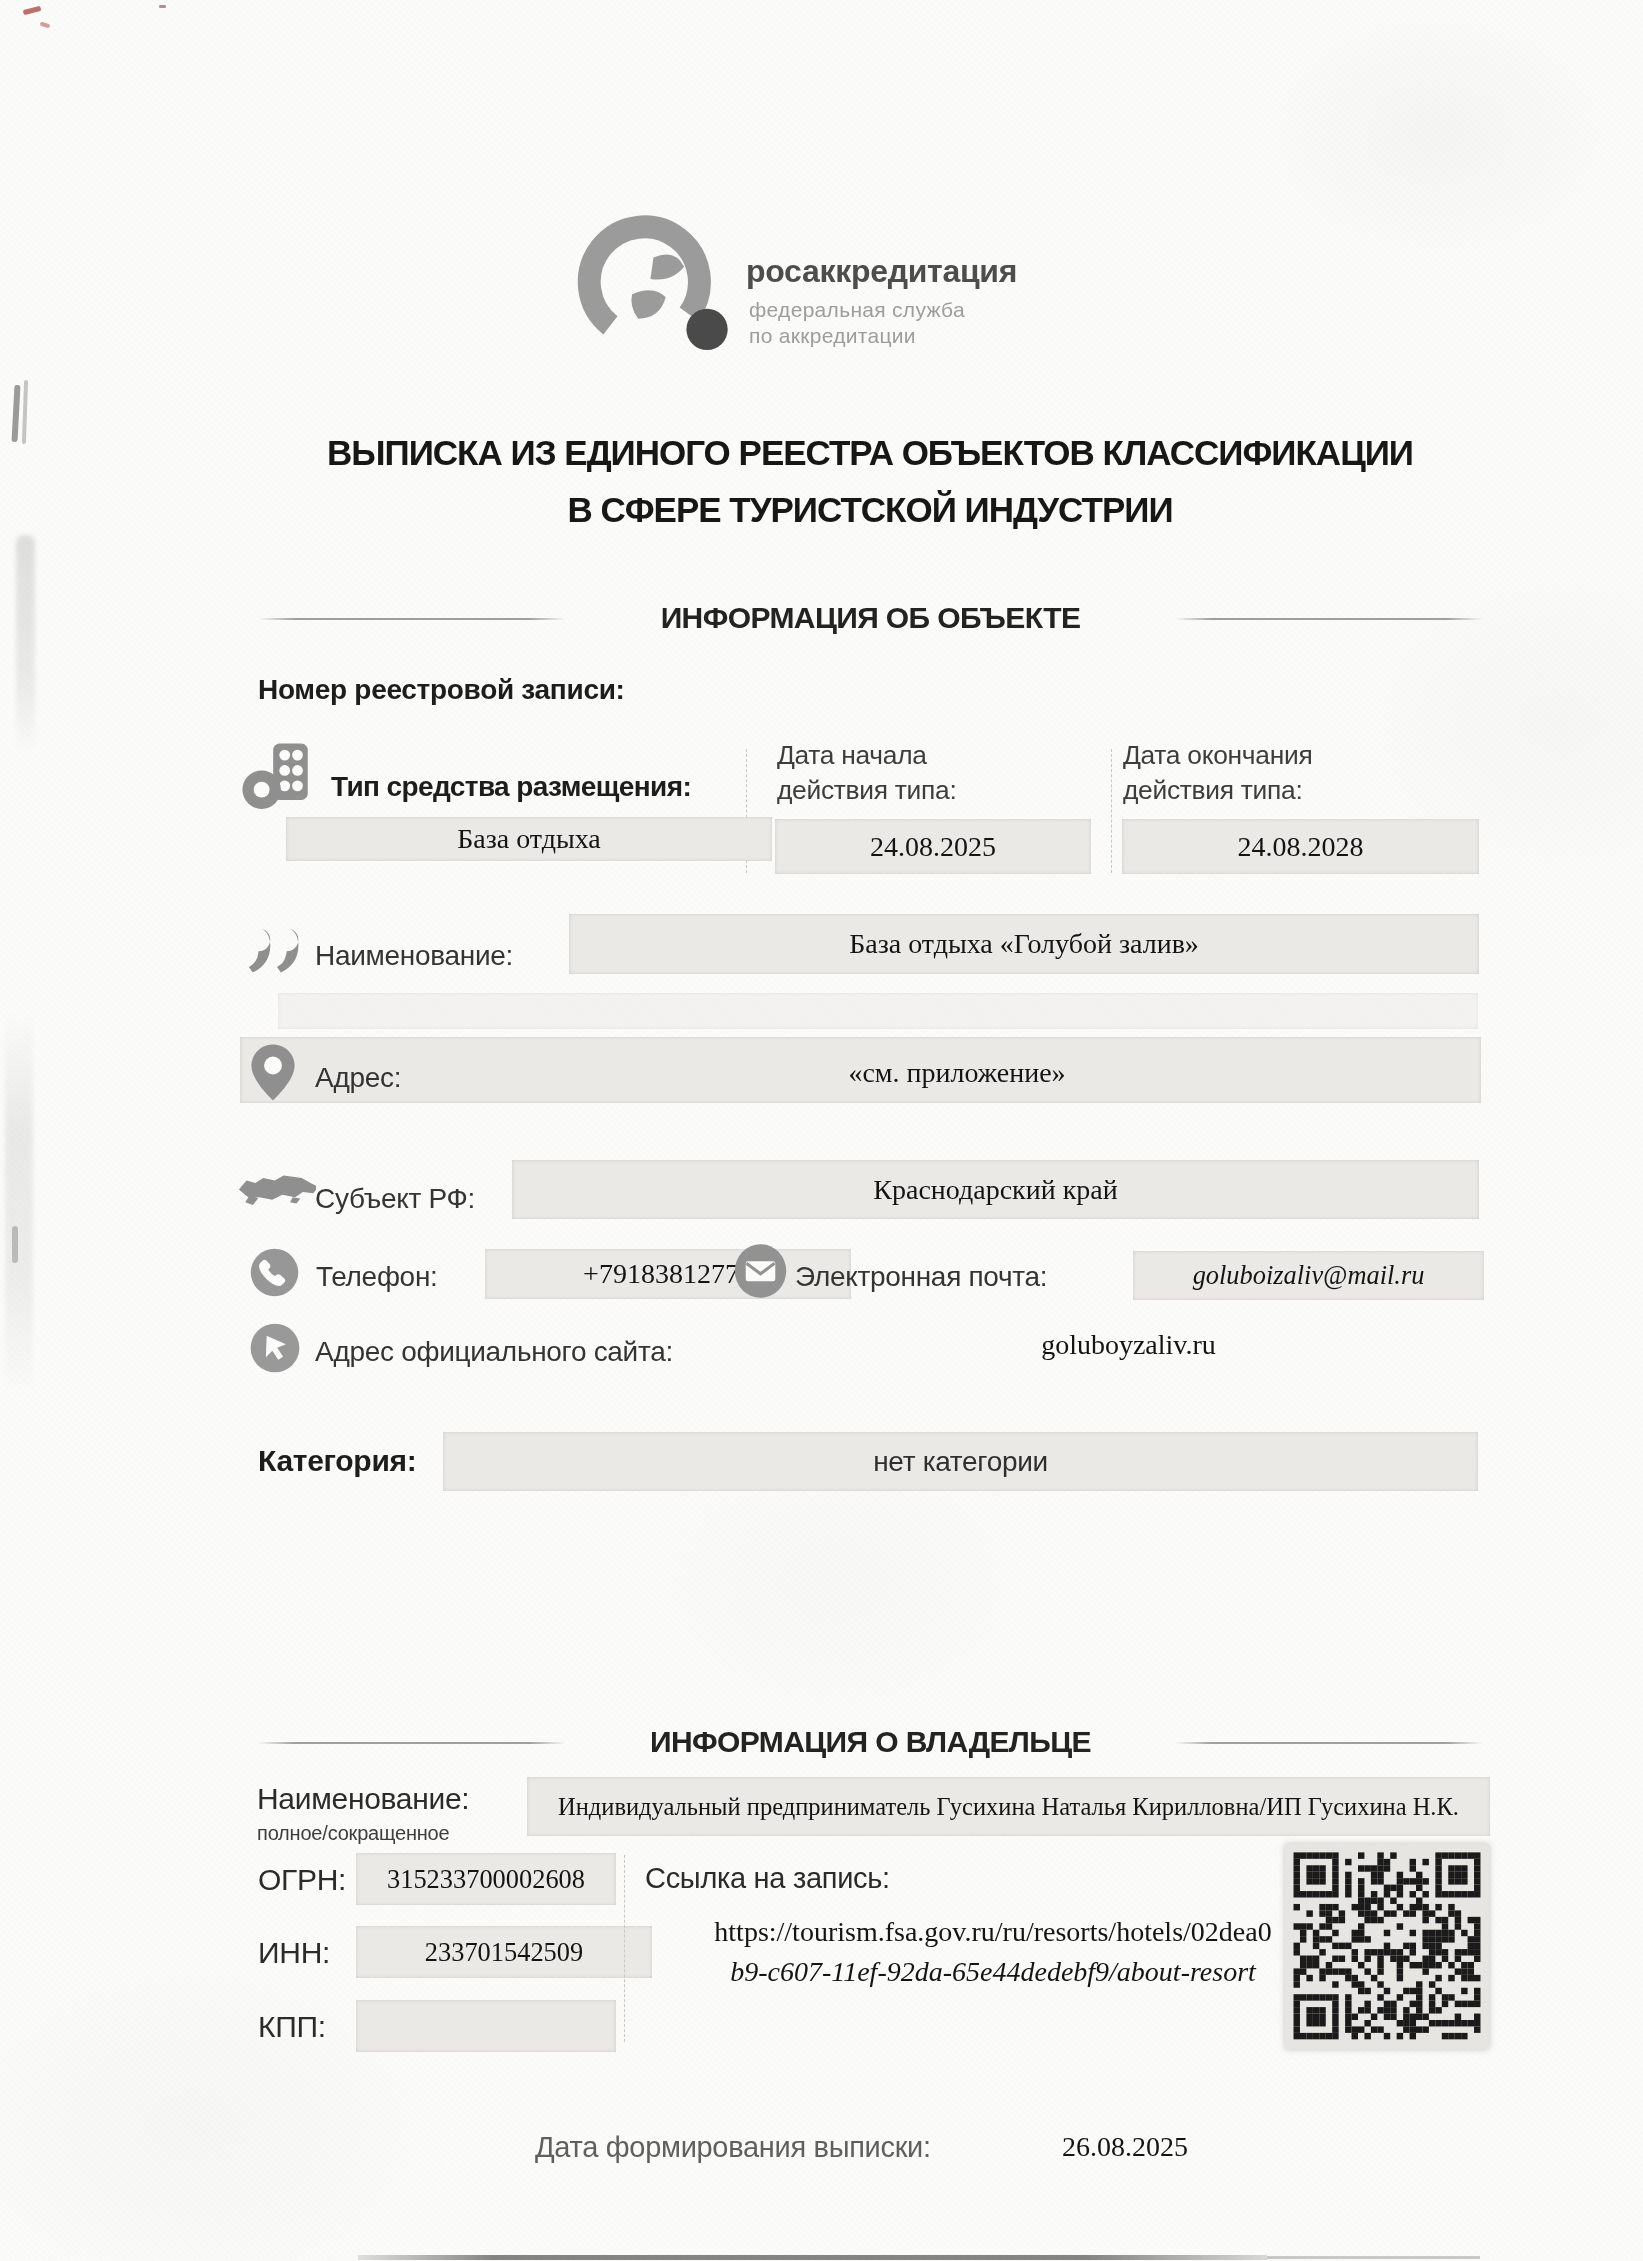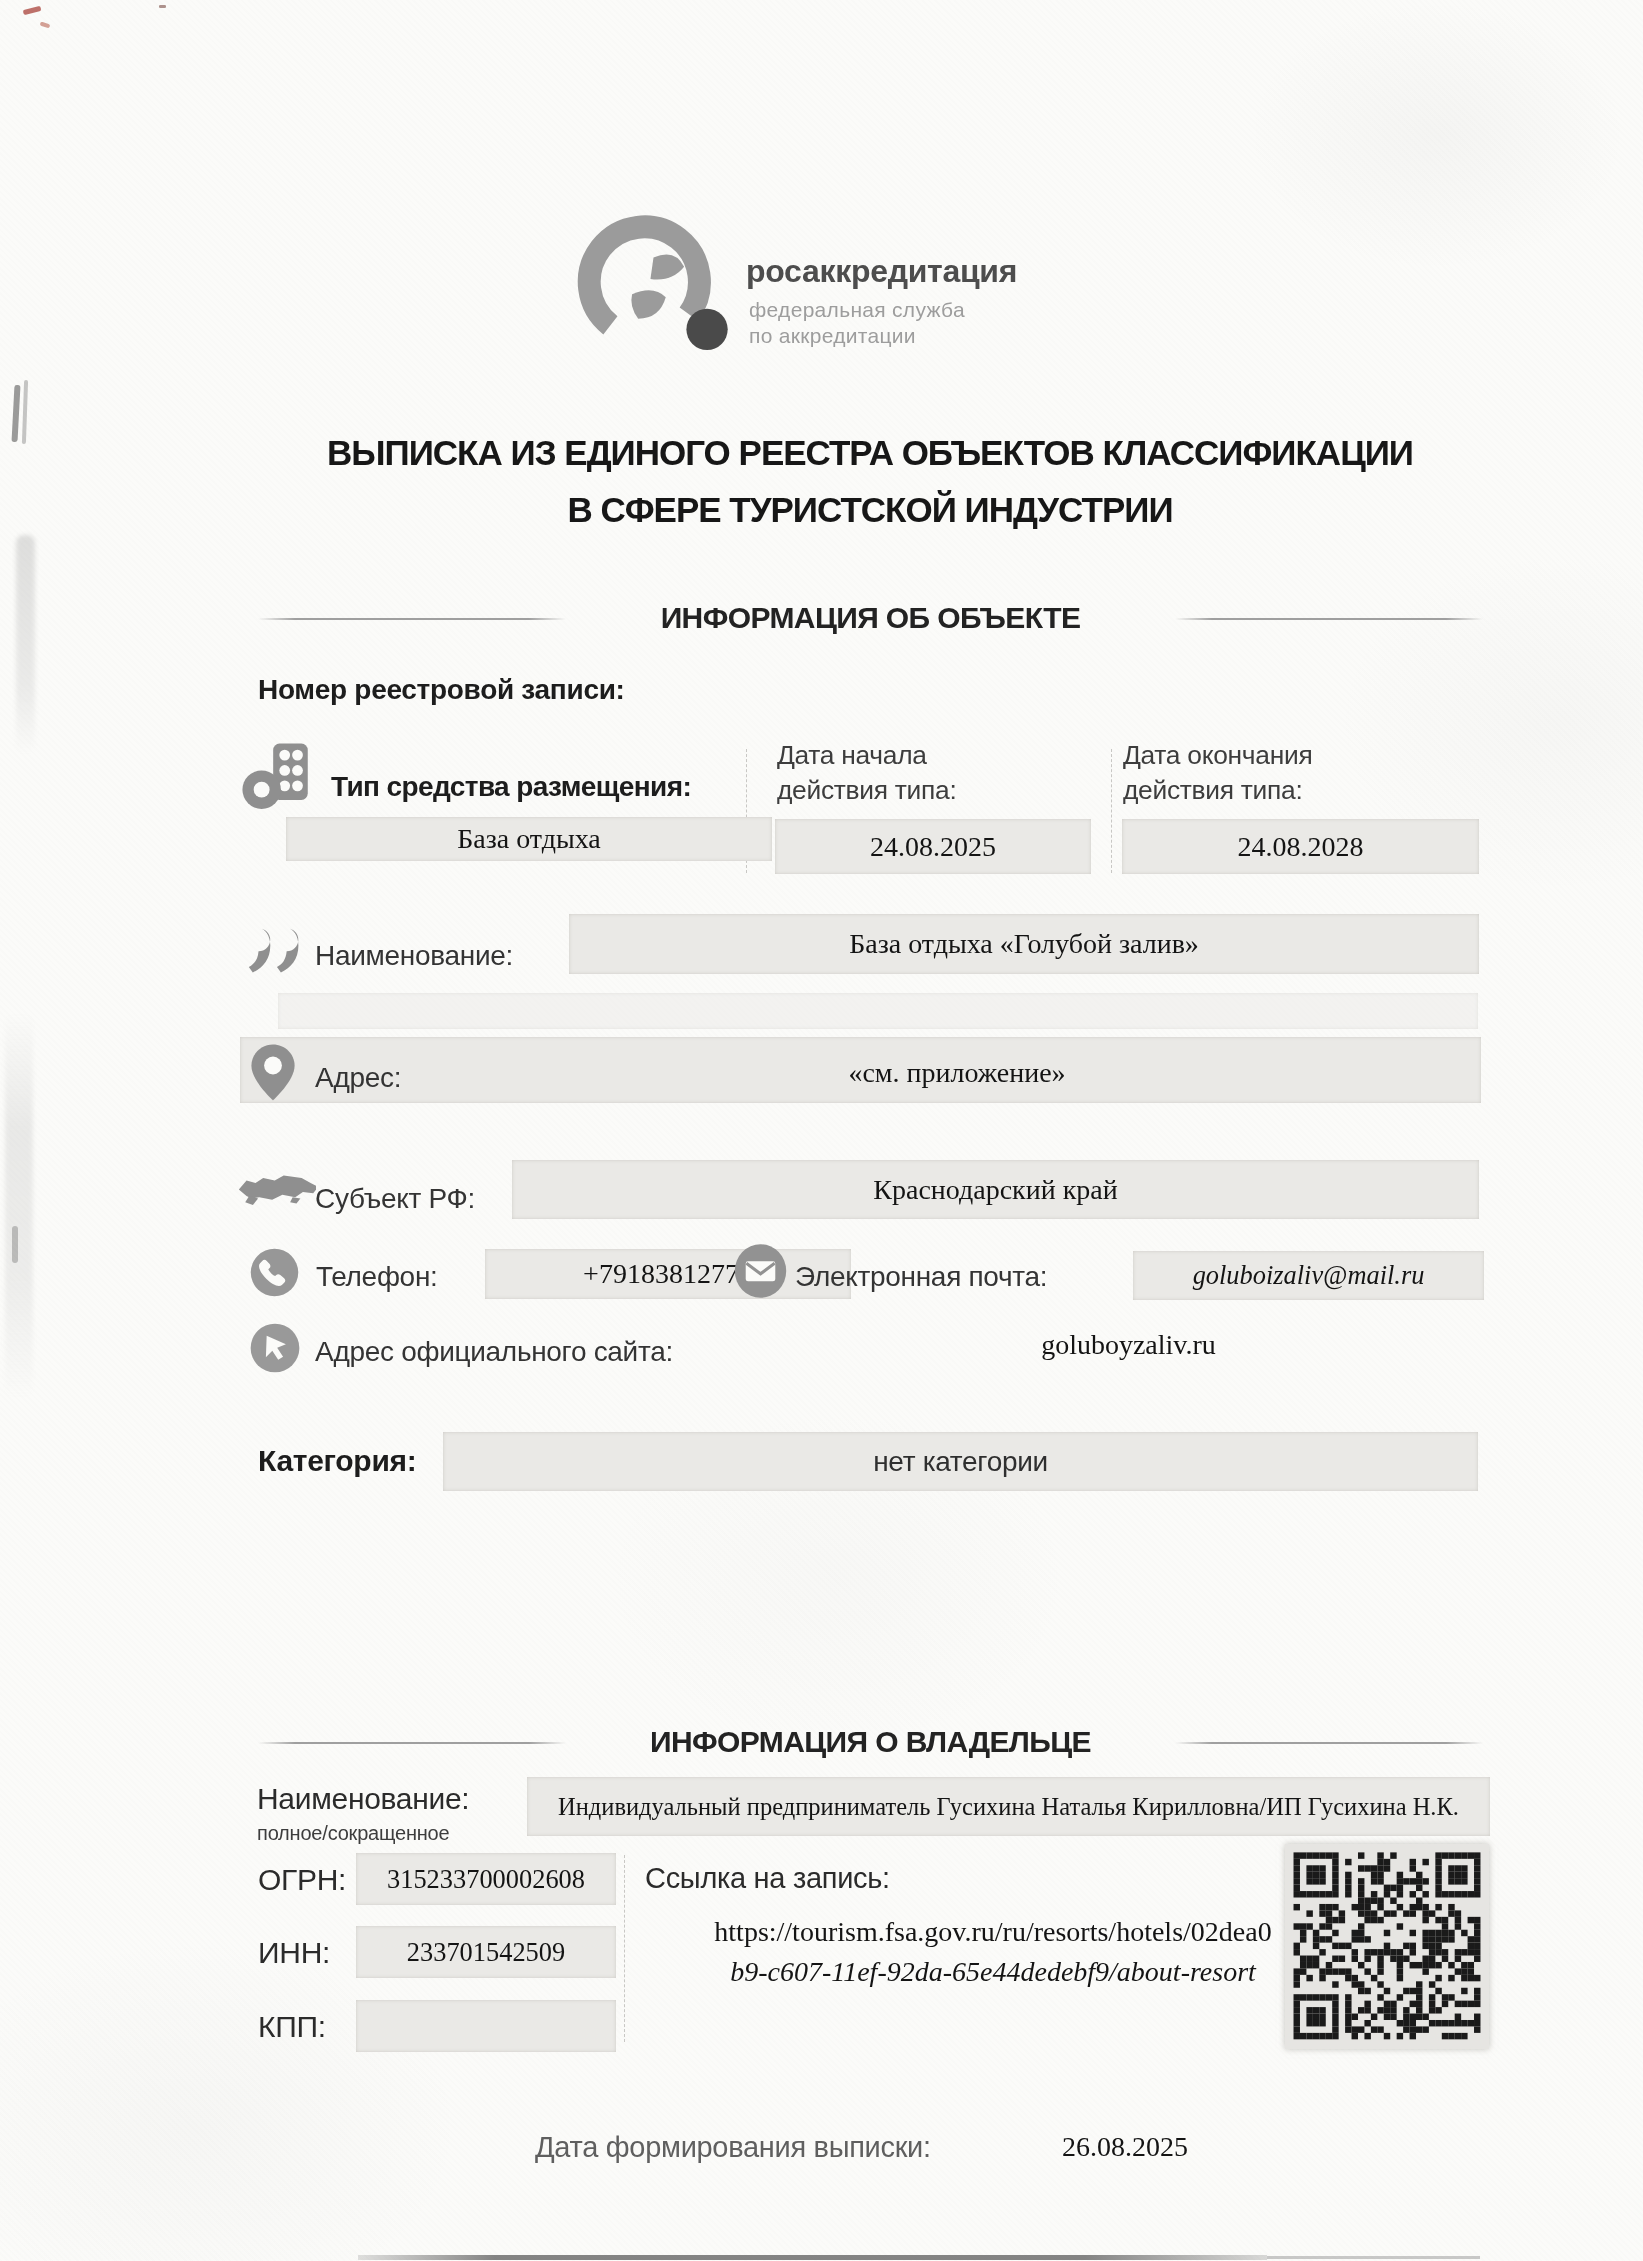--- a/index.html
+++ b/index.html
@@ -181,21 +181,21 @@
   <div class="abs sans" style="left:257px;top:1822px;font-size:20px;color:#3d3d3d;letter-spacing:-0.2px;">полное/сокращенное</div>
   <div class="abs box" style="left:527px;top:1777px;width:963px;height:59px;">
     <span class="serif val" style="font-size:24.5px;">Индивидуальный предприниматель Гусихина Наталья Кирилловна/ИП Гусихина Н.К.</span>
   </div>
 
   <div class="abs sans lbl" style="left:258px;top:1863px;font-size:30px;color:#2b2b2b;">ОГРН:</div>
   <div class="abs box" style="left:356px;top:1853px;width:260px;height:52px;">
     <span class="serif val" style="font-size:26.4px;">315233700002608</span>
   </div>
   <div class="abs sans lbl" style="left:258px;top:1936px;font-size:30px;color:#2b2b2b;">ИНН:</div>
-  <div class="abs box" style="left:356px;top:1926px;width:260px;height:52px;">
+  <div class="abs box" style="left:356px;top:1926px;width:296px;height:52px;">
     <span class="serif val" style="font-size:26.4px;">233701542509</span>
   </div>
   <div class="abs sans lbl" style="left:258px;top:2010px;font-size:30px;color:#2b2b2b;">КПП:</div>
   <div class="abs box" style="left:356px;top:2000px;width:260px;height:52px;">
     <span class="serif val" style="font-size:26.4px;"></span>
   </div>
 
   <div class="abs dashv" style="left:624px;top:1855px;height:187px;"></div>
 
   <div class="abs sans lbl" style="left:645px;top:1862px;font-size:29px;color:#2b2b2b;">Ссылка на запись:</div>

